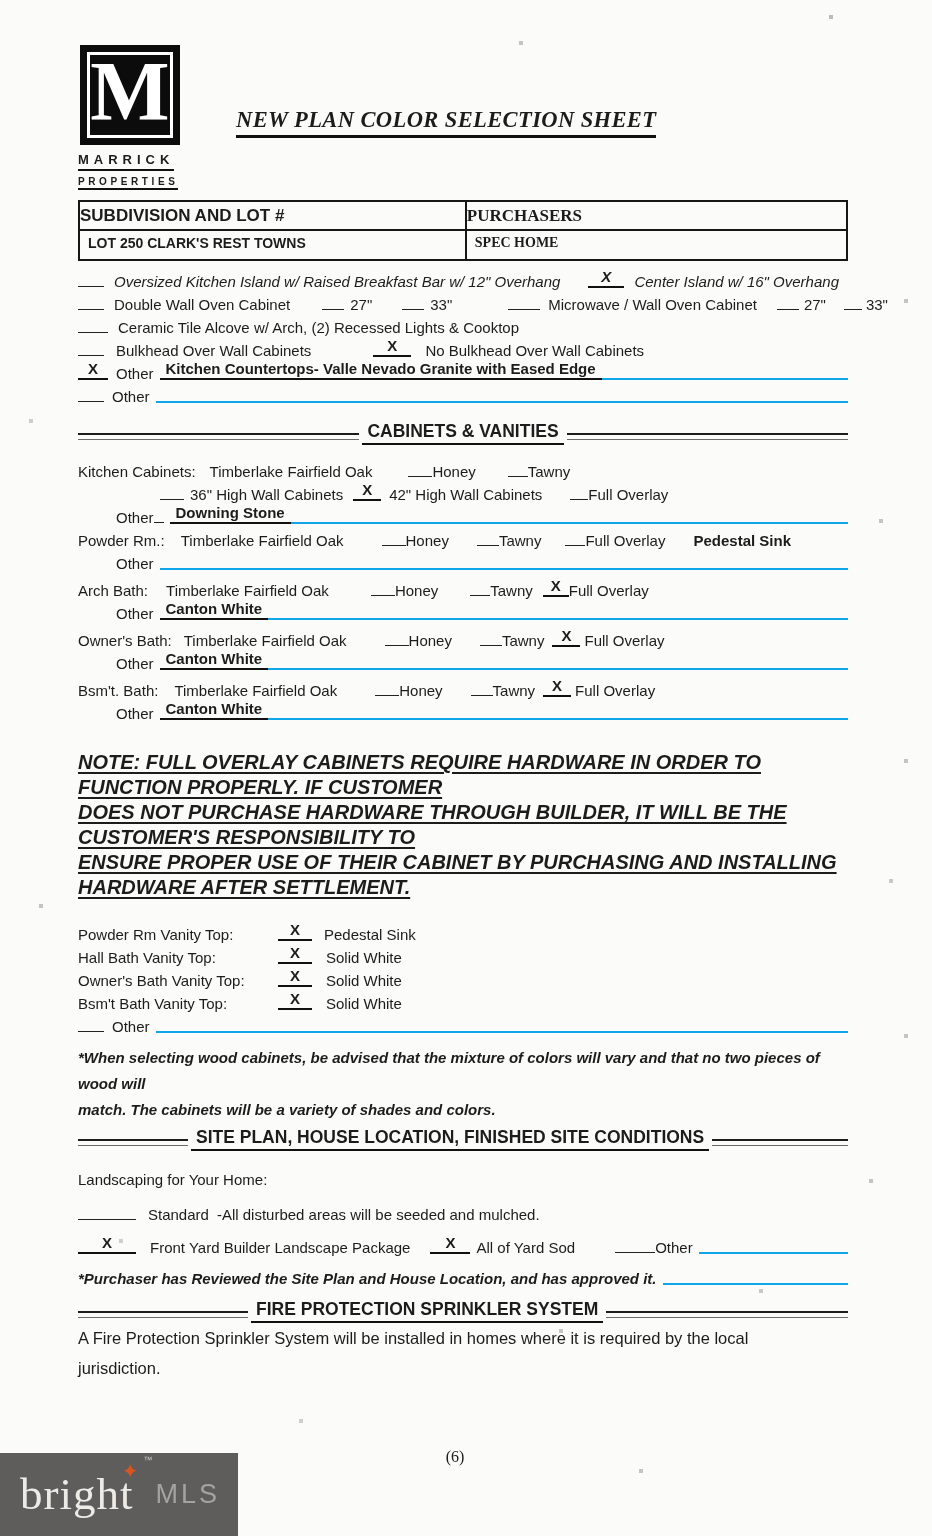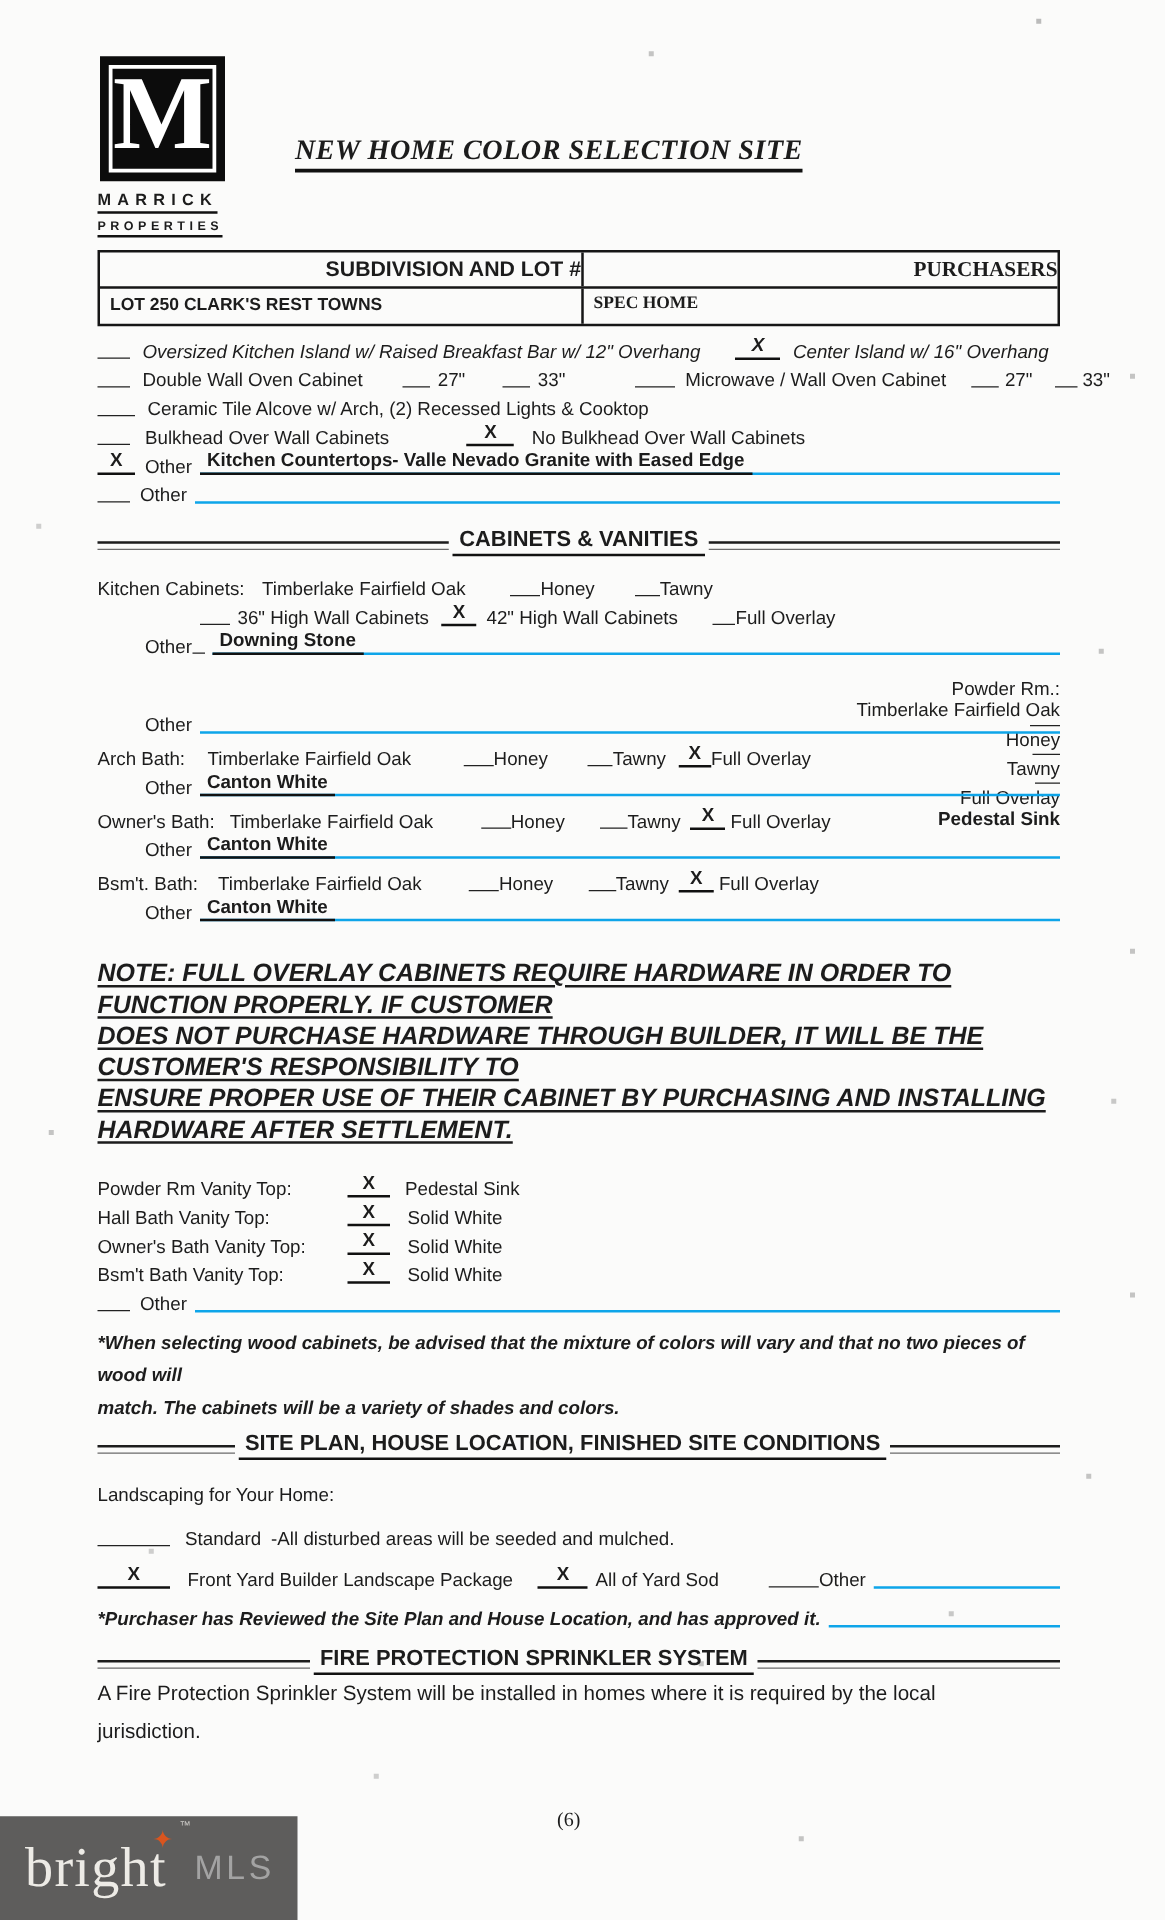--- a/index.html
+++ b/index.html
@@ -27,21 +27,21 @@
   .doc-title{
     font-family:"Liberation Serif",serif;font-style:italic;font-weight:700;font-size:22.5px;
     letter-spacing:.4px;border-bottom:3px solid #111;padding-bottom:3px;white-space:nowrap;
   }
   
   .info-table{margin-top:10px;border:2.5px solid #161616;}
   .tbl-row{display:flex;}
   .tbl-cell{box-sizing:border-box;}
   .cell-left{width:50.5%;border-right:2px solid #161616;}
   .cell-right{width:49.5%;font-family:Liberation Serif, serif;}
-  .tbl-head{font-weight:700;font-size:17px;text-align:right;padding:4px 0 3px;}
+  .tbl-head{font-weight:700;font-size:17px;text-align:left;padding:4px 0 3px;}
   .tbl-val-row{border-top:2px solid #161616;}
   .tbl-val{font-weight:700;font-size:14px;padding:4px 8px 8px;}
   
   .sec{display:flex;align-items:center;}
   .sec-line{flex:1;height:4px;border-top:2.5px solid #1d1d1d;border-bottom:1.5px solid #6b6b6b;margin-top:7px;}
   .sec-title{font-weight:700;font-size:17.5px;border-bottom:2.5px solid #111;padding:0 5px 1px;margin:0 3px;white-space:nowrap;}
   
   .frow{display:flex;align-items:flex-end;height:23px;font-size:15px;white-space:nowrap;}
   .frow span{line-height:1.15;}
   .sp{display:inline-block;flex:0 0 auto;}
@@ -93,21 +93,21 @@
   <div class="header">
     <div class="logo-col">
       <div class="logo-box">
         <div class="logo-inset"></div>
         <div class="logo-m">M</div>
       </div>
       <span class="logo-name">MARRICK</span><br>
       <span class="logo-sub">PROPERTIES</span>
     </div>
     <div class="title-wrap">
-      <span class="doc-title">NEW HOME COLOR SELECTION SITE</span>
+      <span class="doc-title">NEW PLAN COLOR SELECTION SHEET</span>
     </div>
   </div>
 
   <div class="info-table">
     <div class="tbl-row">
       <div class="tbl-cell cell-left tbl-head">SUBDIVISION AND LOT #</div>
       <div class="tbl-cell cell-right tbl-head">PURCHASERS</div>
     </div>
     <div class="tbl-row tbl-val-row">
       <div class="tbl-cell cell-left tbl-val">LOT 250 CLARK'S REST TOWNS</div>
@@ -216,21 +216,21 @@
   </div>
 
   <div class="frow" style="margin-left:38px;">
     <span>Other</span>
     <span class="blank" style="width:10px;"></span>
     <div class="fill">
       <span class="fillval">Downing Stone</span>
     </div>
   </div>
 
-  <div class="frow" style="margin-top:17px;flex-direction:column;">
+  <div class="frow" style="margin-top:0;">
     <span>Powder Rm.:</span>
     <i class="sp" style="width:16px;"></i>
     <span>Timberlake Fairfield Oak</span>
     <i class="sp" style="width:38px;"></i>
     <span class="blank" style="width:24px;"></span>
     <span>Honey</span>
     <i class="sp" style="width:28px;"></i>
     <span class="blank" style="width:22px;"></span>
     <span>Tawny</span>
     <i class="sp" style="width:24px;"></i>

